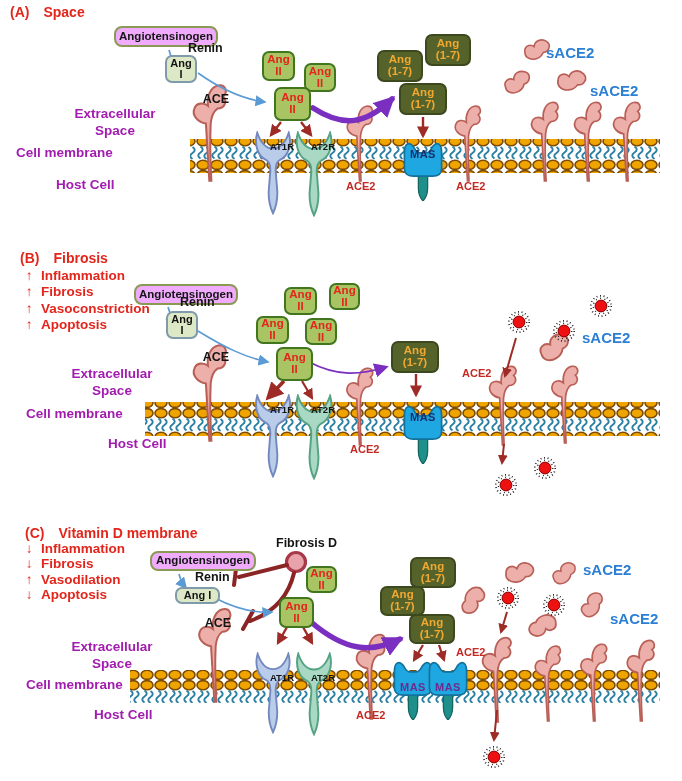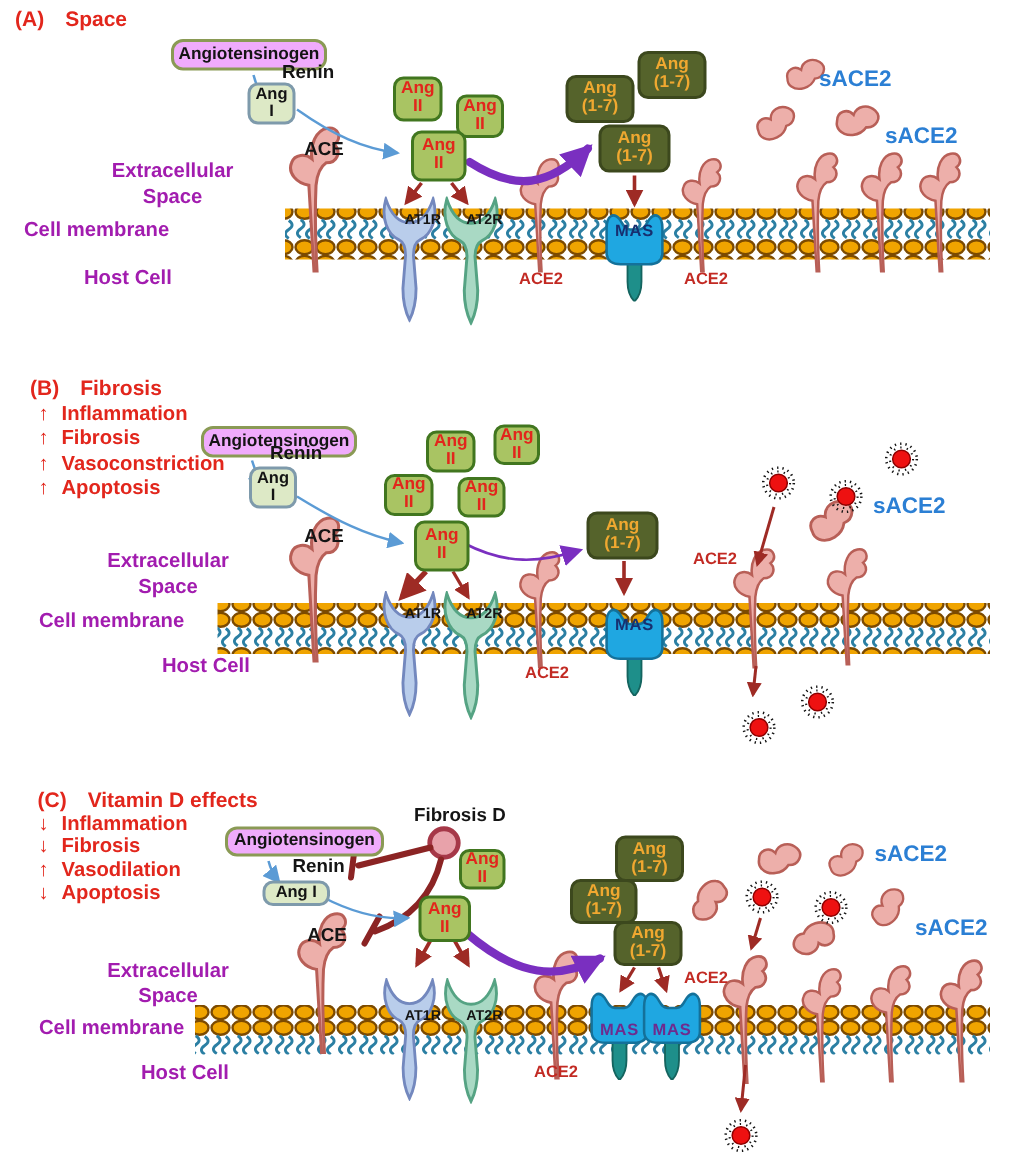--- a/index.html
+++ b/index.html
@@ -262,21 +262,21 @@
   <div class="l">Ang</div>
       <div class="l">(1-7)</div>
 </div>
 <div class="masl" style="left:402px;top:411px;width:42px">MAS</div>
 <div class="rlab" style="left:350px;top:443px">ACE2</div>
 <div class="rlab" style="left:462px;top:367px">ACE2</div>
 <div class="blab" style="left:582px;top:329px">sACE2</div>
 
 <div class="title" style="left:25px;top:525px">
   <span>(C)</span>
-  <span>Vitamin D effects</span>
+  <span>Vitamin D membrane</span>
 </div>
 <div class="fx" style="left:24px;top:541px;line-height:15.4px">
   <div class="row">
         <span class="arr">↓</span>
         <span>Inflammation</span>
       </div>
   <div class="row">
         <span class="arr">↓</span>
         <span>Fibrosis</span>
       </div>

